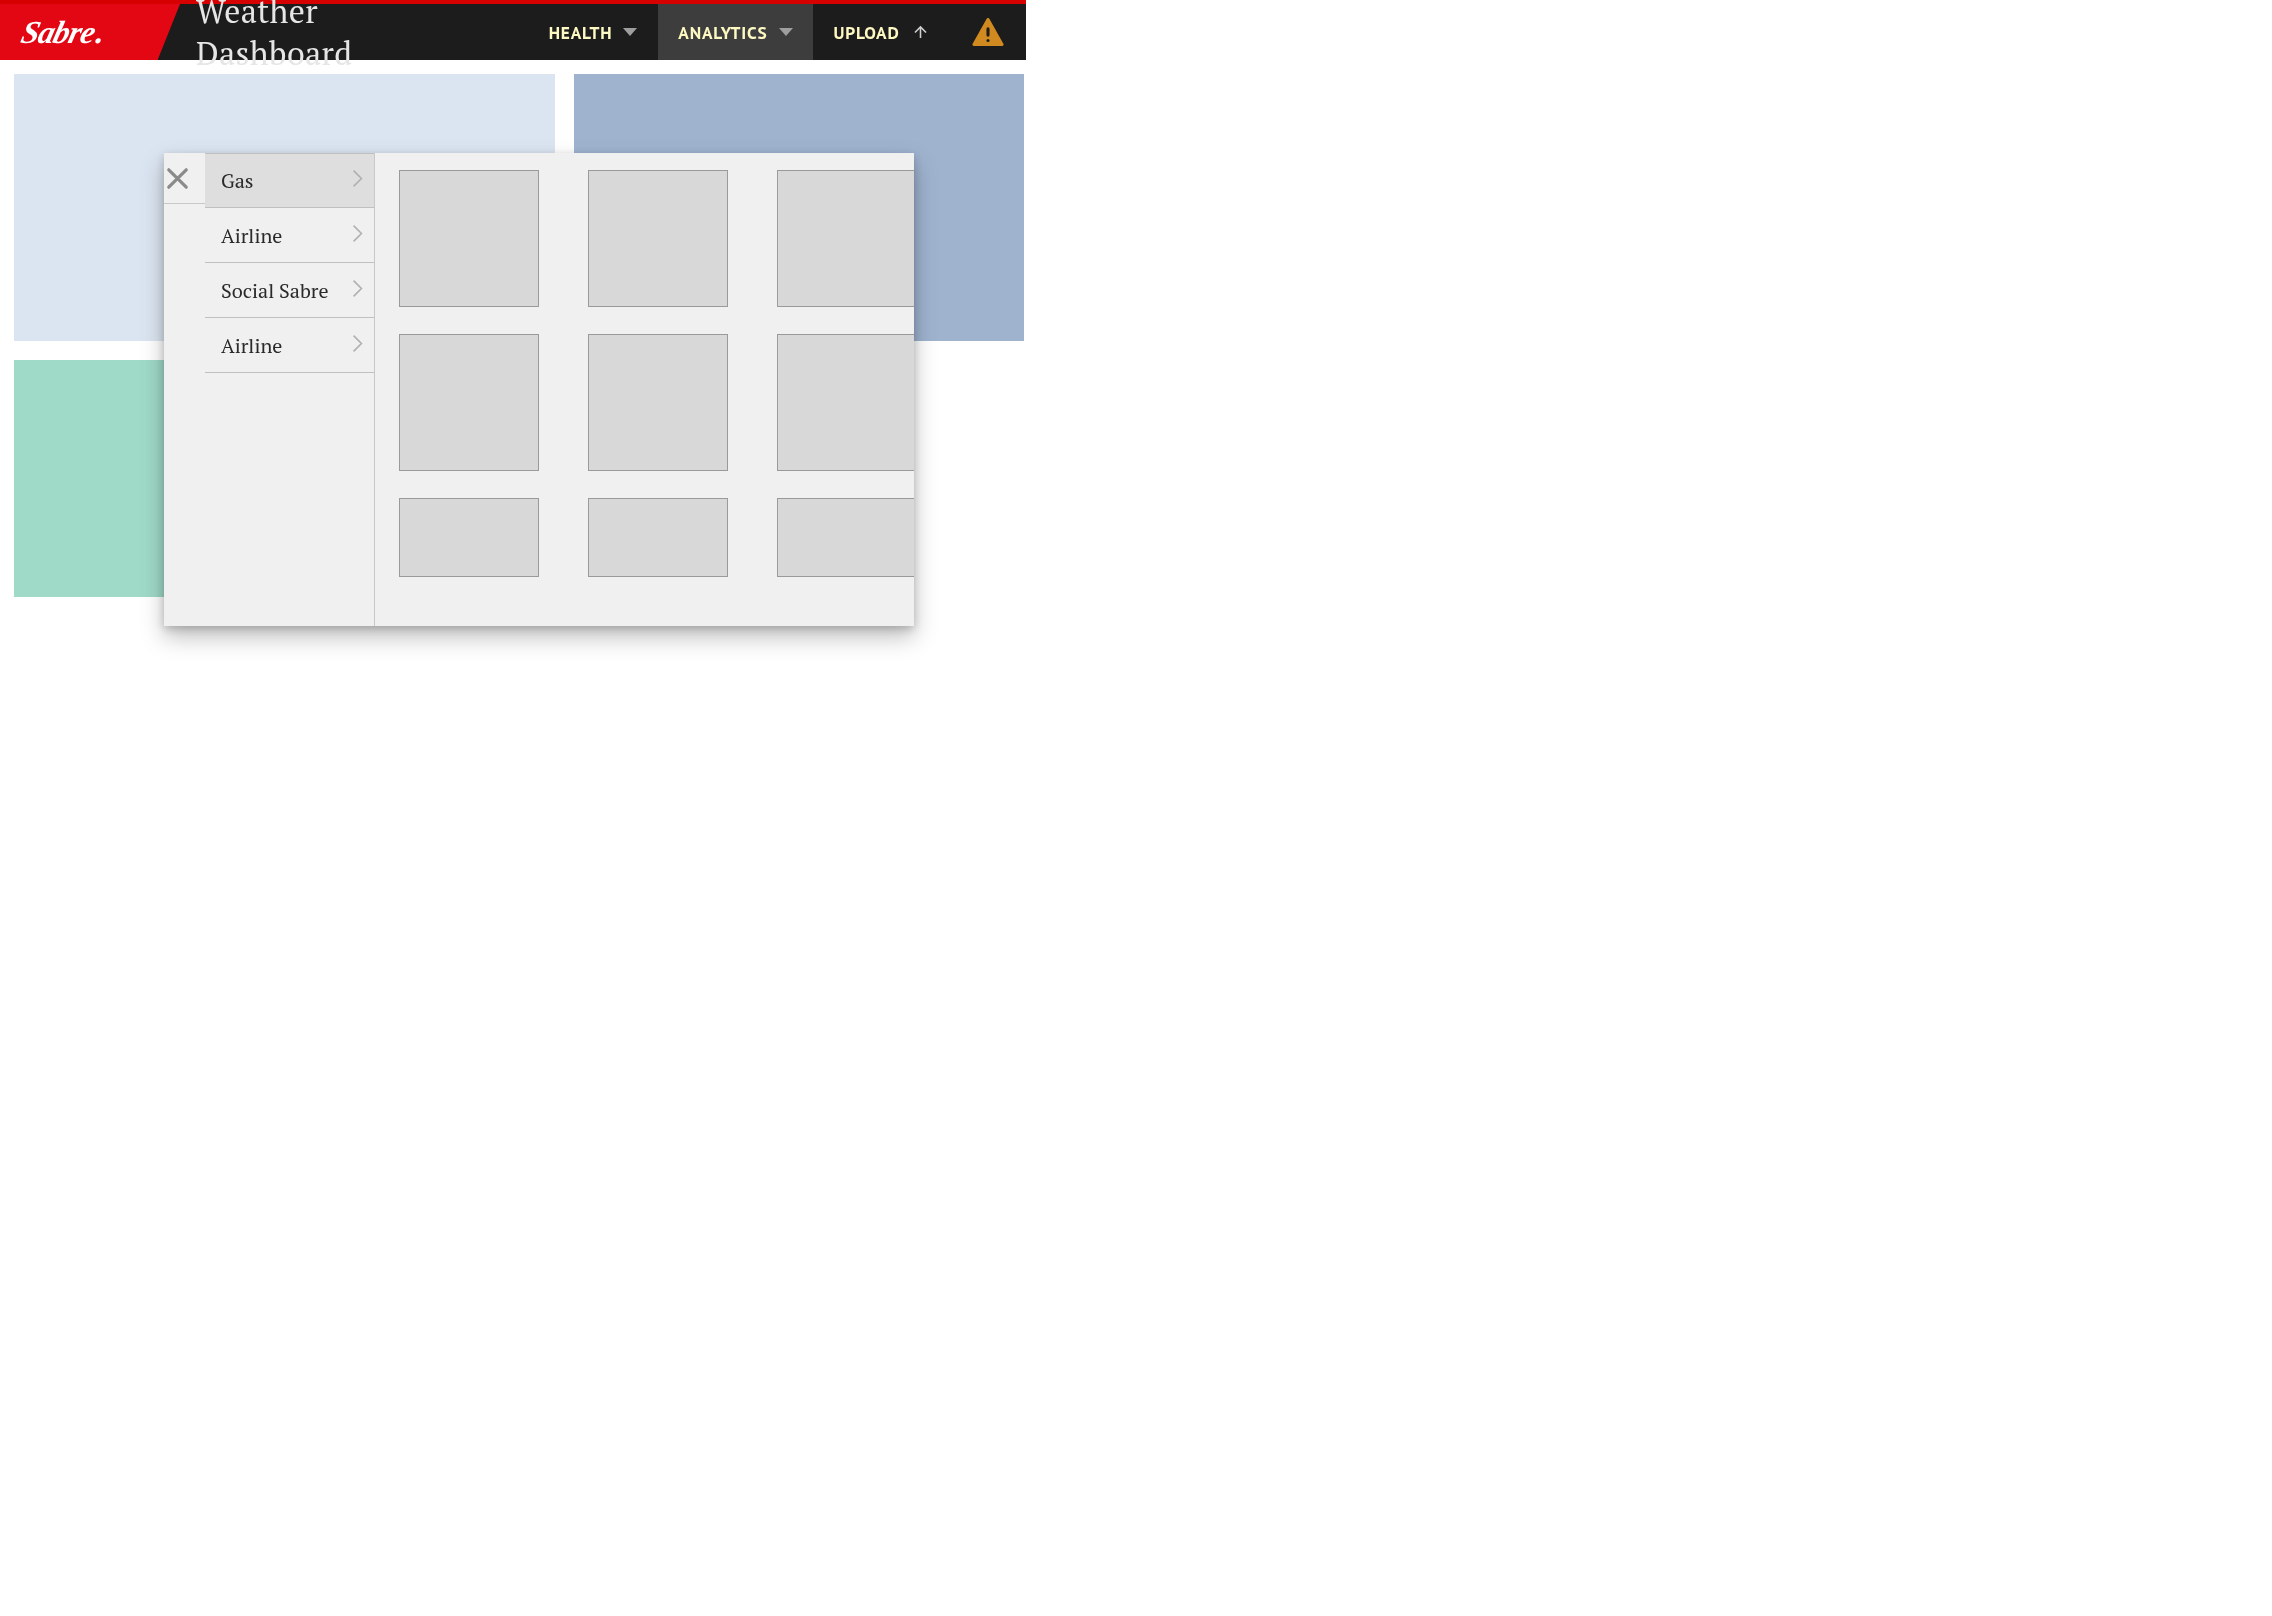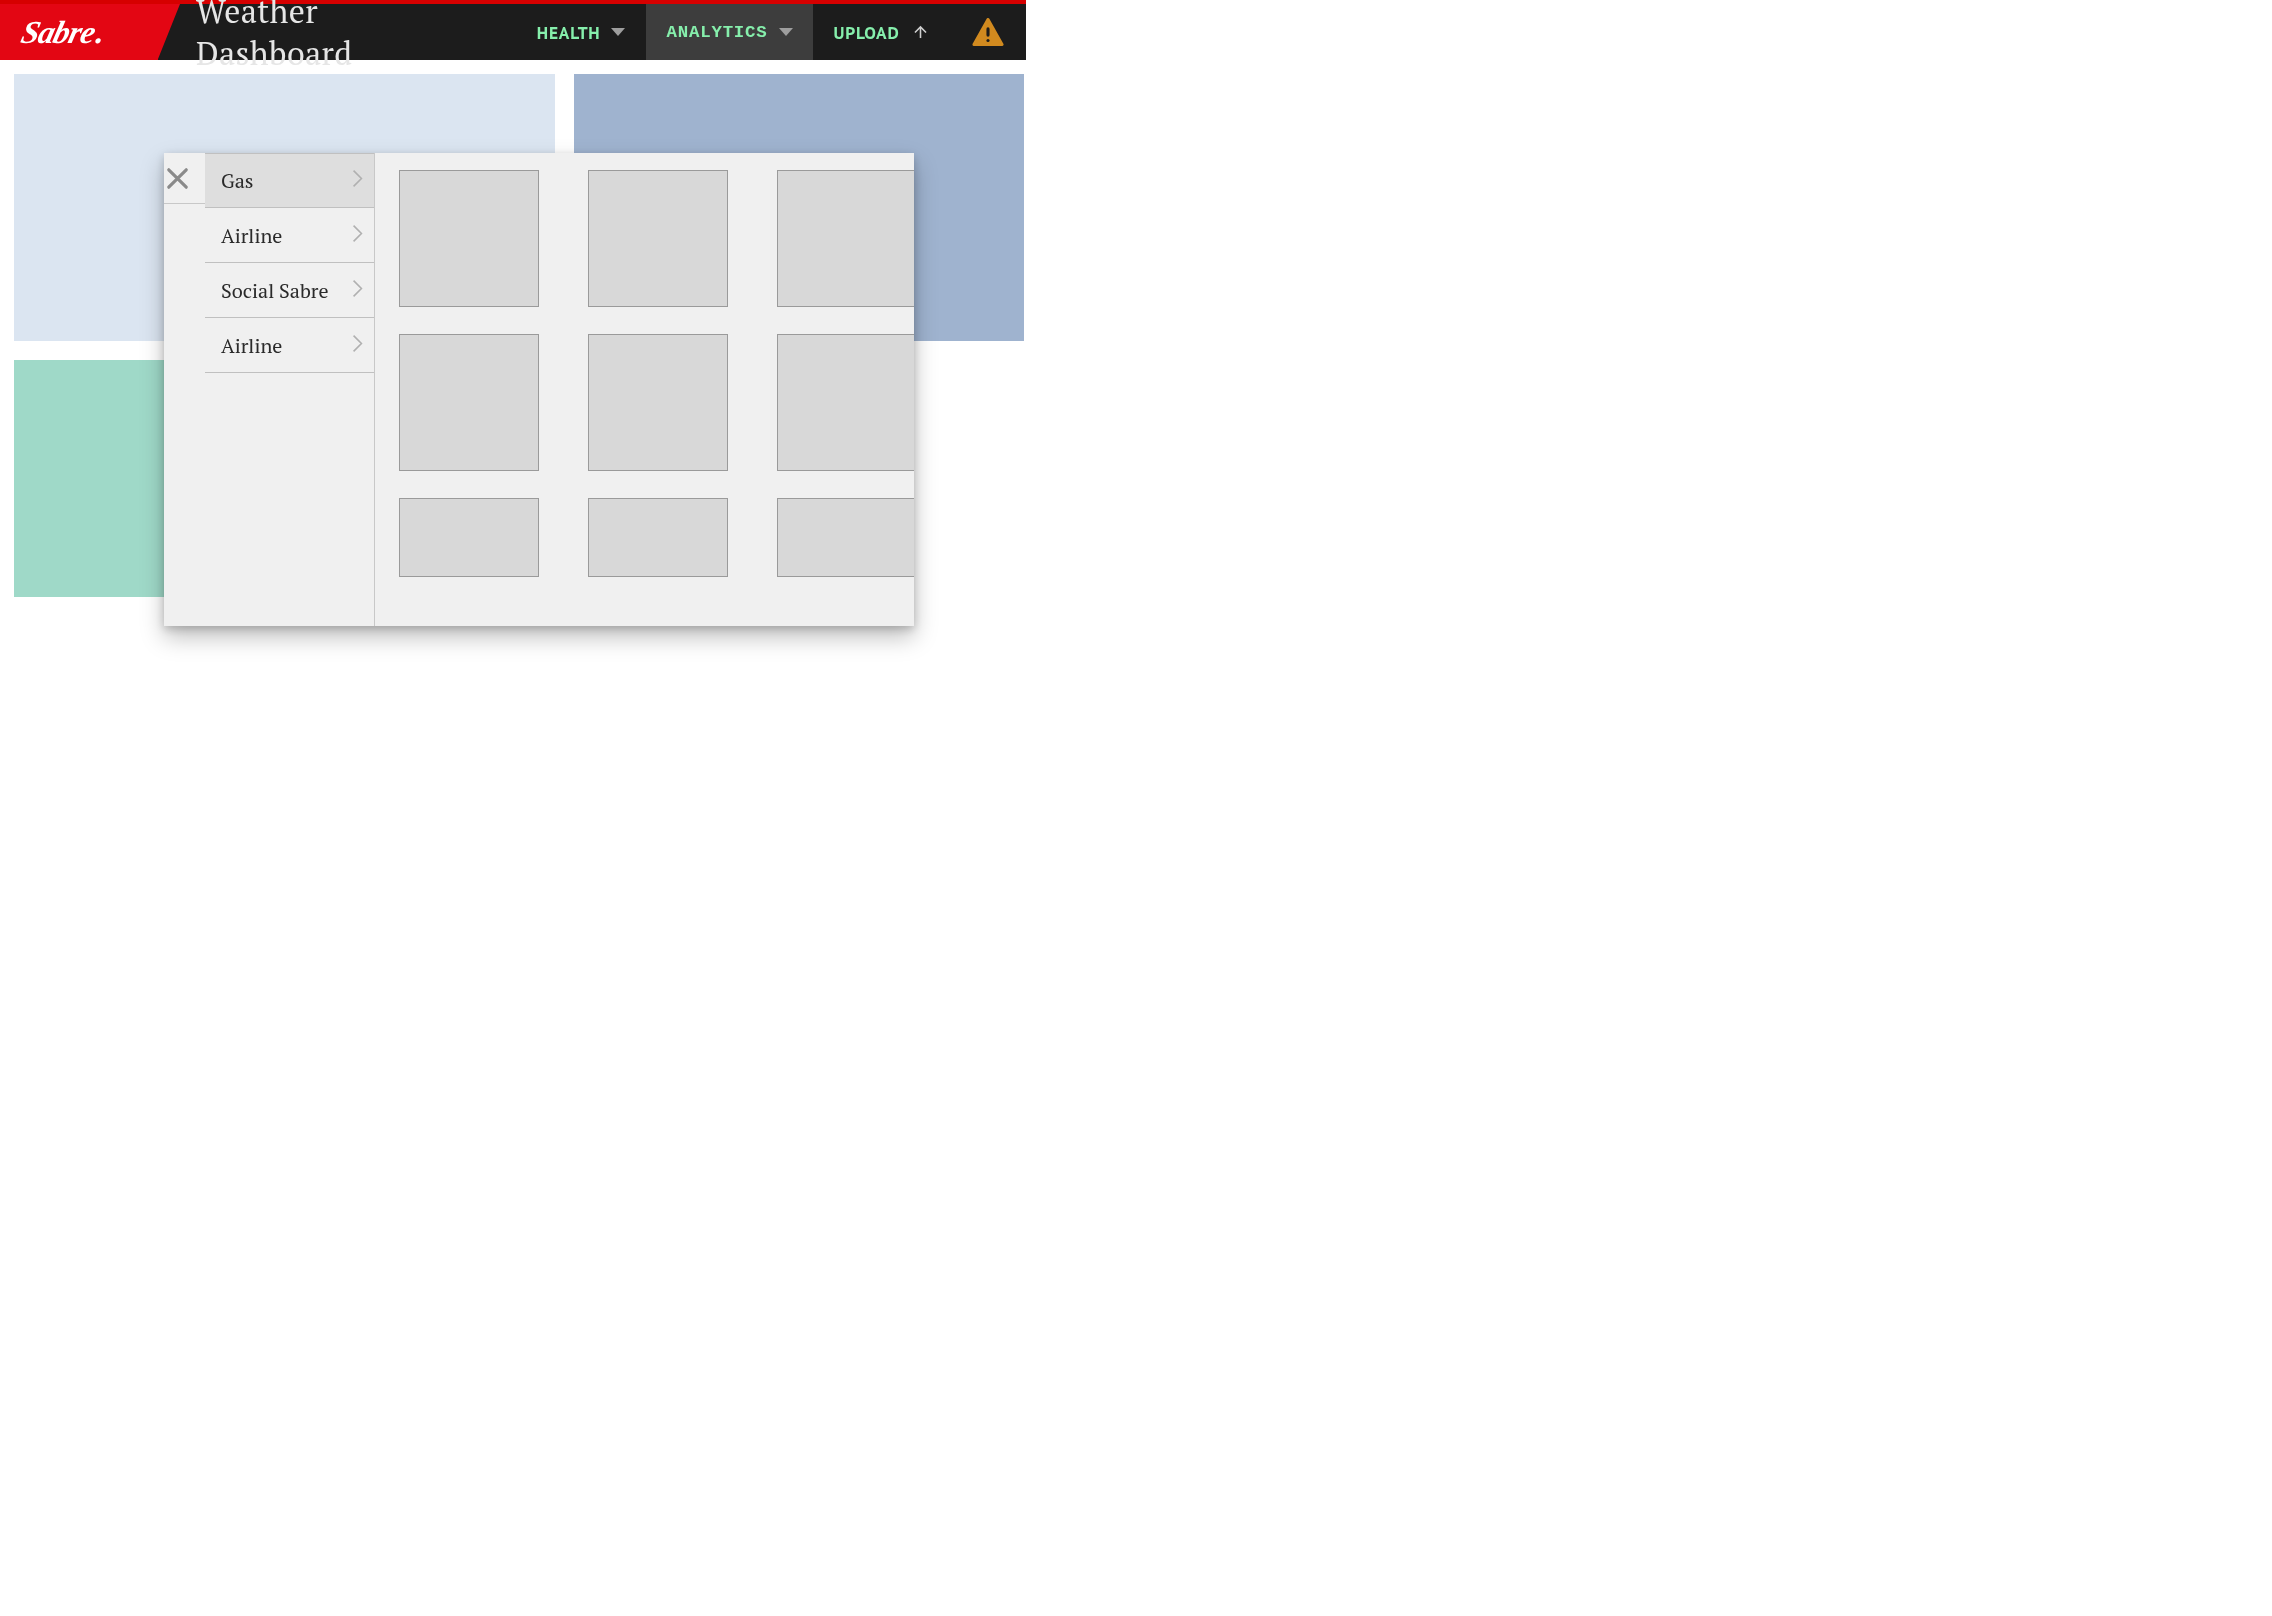--- a/index.html
+++ b/index.html
@@ -9,22 +9,22 @@
   .topbar { position: relative; width: 100%; height: 60px; border-top: 4.7px solid #d60000; background: #1c1c1c; display: flex; align-items: stretch; }
   .logo-wrap { position: relative; width: 158px; height: 100%; }
   .logo-bg { position: absolute; inset: 0; background: #e30613; }
   .logo-bg::after { content: ""; position: absolute; right: -22px; top: 0; width: 0; height: 0; border-top: 55px solid #e30613; border-right: 22px solid transparent; }
   .logo-text { position: absolute; left: 22px; top: 50%; transform: translateY(-50%) skewX(-14deg); color: #fff; font-family: Georgia, "Times New Roman", serif; font-weight: 900; font-style: italic; font-size: 32px; letter-spacing: -0.8px; }
   .logo-text .dot { font-style: normal; margin-left: 1.6px; }
 
   .app-title { display: flex; align-items: center; padding-left: 38px; color: #e6e6e6; font-family: "PT Serif", Georgia, serif; font-weight: 300; font-size: 32px; letter-spacing: 0.4px; flex: 0 0 auto; width: 308px; }
 
   .nav { display: flex; margin-left: auto; height: 100%; }
-  .nav-item { display: flex; align-items: center; gap: 11px; padding: 0 20.5px; color: #86efac; font-weight: 700; font-size: 17.4px; letter-spacing: 0.8px; cursor: pointer; }
-  .nav-item.active { background: #3d3d3d; font-family: Liberation Mono, monospace; }
+  .nav-item { display: flex; align-items: center; gap: 11px; padding: 0 20.5px; color: #fef9c3; font-weight: 700; font-size: 17.4px; letter-spacing: 0.8px; cursor: pointer; }
+  .nav-item.active { background: #3d3d3d; }
   .nav-caret { width: 0; height: 0; border-left: 7px solid transparent; border-right: 7px solid transparent; border-top: 8.7px solid #9e9e9e; }
   .nav-upload-icon svg { display: block; }
   .alert-wrap { display: flex; align-items: center; padding: 0 22px; }
   .alert-triangle { position: relative; width: 32px; height: 28px; }
 
   
   .board { position: relative; padding: 14px; display: grid; grid-template-columns: 541px 450px; grid-template-rows: 267px 237px; gap: 19px; }
   .card { width: 100%; height: 100%; }
   .card-blue1 { background: #dbe5f1; }
   .card-blue2 { background: #9fb3cf; }

